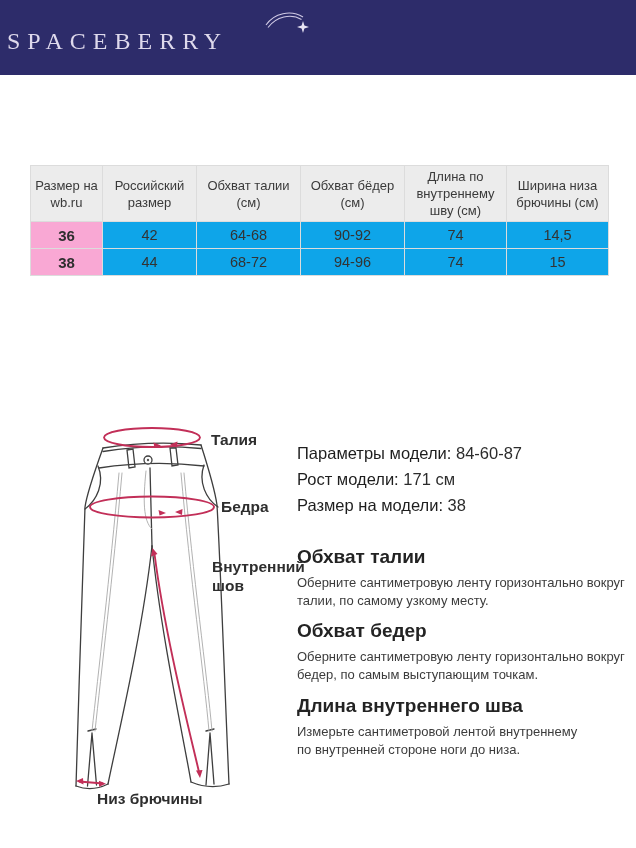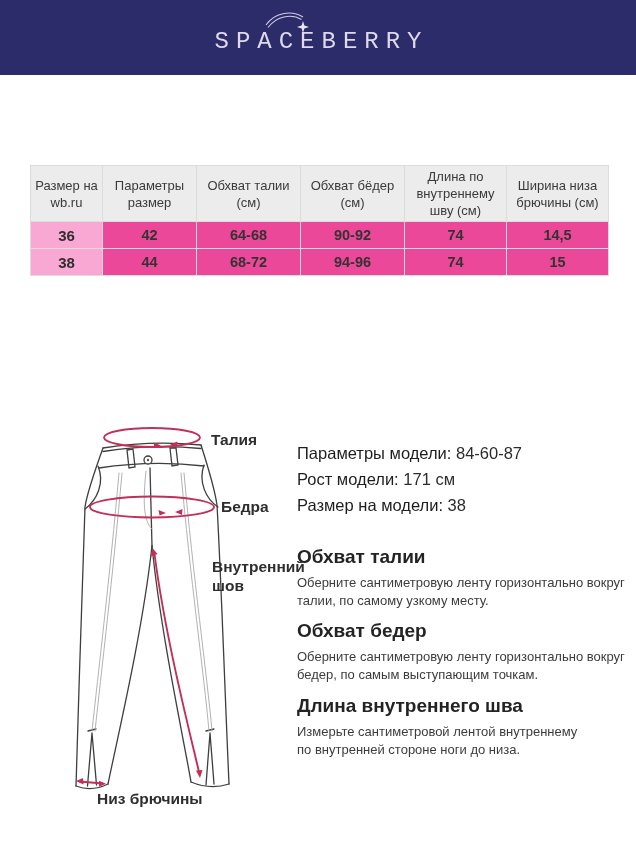--- a/index.html
+++ b/index.html
@@ -4,40 +4,40 @@
 <style>
   html,body { margin:0; padding:0; background:#ffffff; }
   .page {
     position:relative; width:636px; height:848px; overflow:hidden;
     background:#ffffff; font-family:"Liberation Sans", sans-serif; color:#333;
   }
 
   
   .brand-header { position:absolute; left:0; top:0; width:636px; height:75px; background:#2d2c6a; }
   .logo-text {
-    position:absolute; left:0; top:28px; width:636px; text-align:center;
-    font-family:Liberation Mono, monospace; font-size:24px; font-weight:400;
+    position:absolute; left:0; top:28px; width:636px; 
+    font-family:Liberation Serif, serif; font-size:24px; font-weight:400;
     letter-spacing:7px; padding-left:7px; box-sizing:border-box; color:#ded9ec;
   }
   .comet { position:absolute; left:263px; top:8px; }
 
   
   .size-table {
     position:absolute; left:30px; top:165px; width:578px;
     border-collapse:collapse; table-layout:fixed;
   }
   .size-table th, .size-table td {
     border:1px solid #dcdcdc; text-align:center; vertical-align:middle;
     box-sizing:border-box; padding:2px 4px;
   }
   .size-table th {
     background:#ececec; height:53px; font-size:13px; font-weight:500;
     color:#3a3a3a; line-height:1.32;
   }
-  .size-table td { height:27px; font-size:14.5px; color:#333; background:#ec4899;font-weight:bold; }
+  .size-table td { height:27px; font-size:14.5px; color:#333; background:#0ea5e9; }
   .size-table td.first { background:#f9a8d4; font-weight:600; font-size:15px; color:#2e2e2e; }
 
   
   .diagram-svg { position:absolute; left:40px; top:415px; }
   .dlabel { position:absolute; font-size:15.5px; font-weight:600; color:#2e2e2e; line-height:19px; }
   .dlabel-waist  { left:211px; top:430px; }
   .dlabel-hips   { left:221px; top:497px; }
   .dlabel-inseam { left:192px; top:557px; width:106px;margin-left:20px; }
   .dlabel-hem    { left:61px;  top:789px;margin-left:36px; }
 
@@ -73,21 +73,21 @@
       <col style="width:72px">
         <col style="width:94px">
         <col style="width:104px">
       <col style="width:104px">
         <col style="width:102px">
         <col style="width:102px">
     </colgroup>
     <thead>
       <tr>
         <th>Размер на wb.ru</th>
-        <th>Параметры размер</th>
+        <th>Российский размер</th>
         <th>Обхват талии (см)</th>
         <th>Обхват бёдер (см)</th>
         <th>Длина по внутреннему шву (см)</th>
         <th>Ширина низа брючины (см)</th>
       </tr>
     </thead>
     <tbody>
       <tr>
         <td class="first">36</td>
         <td>42</td>

